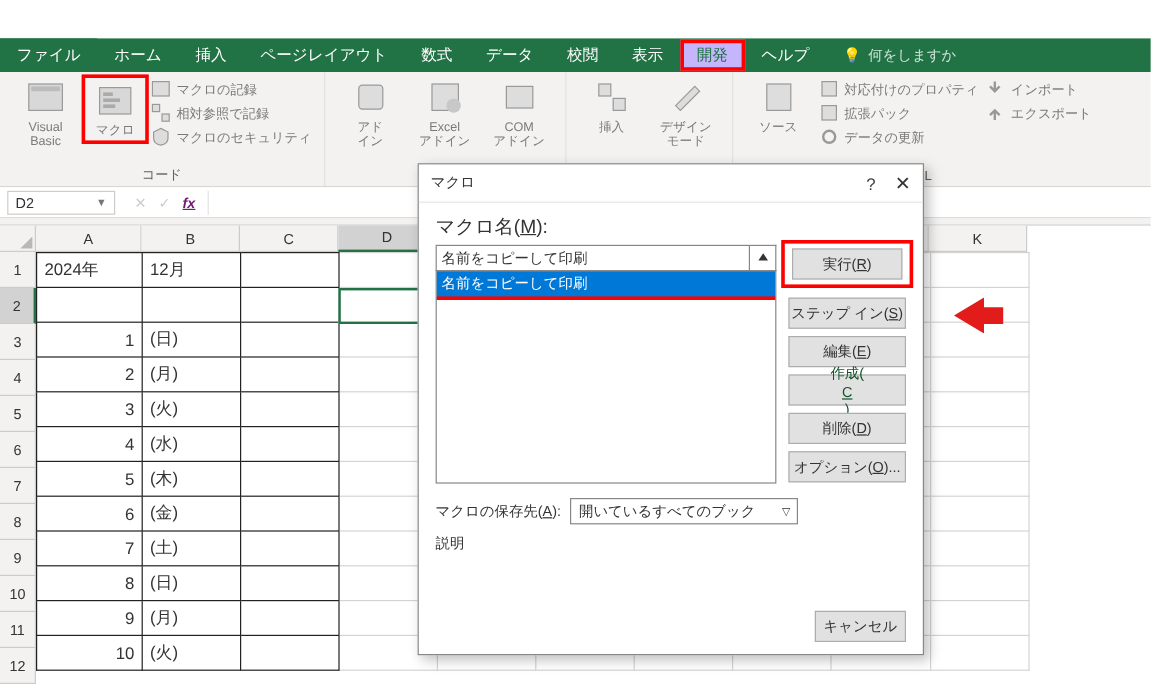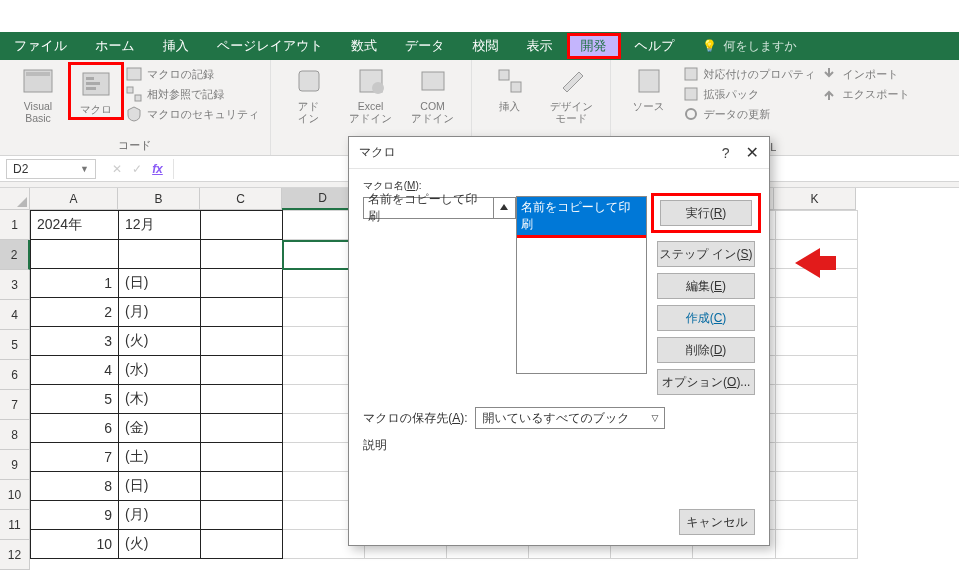--- a/index.html
+++ b/index.html
@@ -24,21 +24,21 @@
   .small-rows { display: flex; flex-direction: column; gap: 4px; padding-top: 2px; }
   .small-row { display: flex; align-items: center; gap: 5px; color: #7a7a7a; font-size: 11px; white-space: nowrap; }
   .small-row .si { width: 16px; height: 16px; display:inline-block; }
   .macro-highlight { border: 3px solid #ff0000; padding: 2px 4px; margin: -2px -4px; }
 
   
   .fbar-row { height: 26px; display: flex; align-items: center; border-bottom: 1px solid #d5d5d5; background: #fff; }
   .name-box { width: 90px; border: 1px solid #ccc; height: 20px; margin: 0 6px; display: flex; align-items: center; padding: 0 6px; font-size: 12px; justify-content: space-between; }
   .name-box .dd { color: #777; font-size: 9px; }
   .fbar-icons { display: flex; gap: 10px; padding: 0 10px; color: #999; }
-  .fx { font-style: italic; color: #8b5cf6; font-weight: bold; text-decoration: underline;}
+  .fx { font-style: italic; color: #701a75; font-weight: bold; text-decoration: underline;}
   .fbar-input { flex: 1; border-left: 1px solid #e3e3e3; height: 20px; }
 
   
   .thin-div { height: 6px; background: #f3f2f1; border-bottom:1px solid #d5d5d5;}
 
   
   .sheet-area { position: relative; display: flex; height: calc(570px - 28px - 96px - 26px - 6px); }
   .corner { width: 30px; height: 22px; background: #f3f2f1; border-right:1px solid #ccc; border-bottom:1px solid #ccc; position: relative;}
   .corner::after{ content:''; position:absolute; right:2px; bottom:2px; width:0;height:0;border-left:10px solid transparent;border-bottom:10px solid #b8b8b8;}
   .col-headers { display: flex; height: 22px; }
@@ -54,33 +54,33 @@
   table.cells td.bold-border { border: 1px solid #222; }
   .active-cell-border{ position:absolute; border:2px solid #217346; pointer-events:none; background:#fff;}
 
   
   .dialog { position: absolute; left: 348px; top: 136px; width: 422px; height: 410px; background: #fff; border: 1px solid #888; box-shadow: 4px 4px 10px rgba(0,0,0,0.25); display:flex; flex-direction:column;}
   .dlg-title { display:flex; align-items:center; justify-content:space-between; height:32px; padding:0 10px; font-size:12px; border-bottom:1px solid #e5e5e5;}
   .dlg-title .right{ display:flex; gap:16px; align-items:center;}
   .close-x{ font-size:16px; cursor:pointer;}
   .help-q{ font-size:14px; color:#444;}
   .dlg-body{ flex:1; padding:10px 14px; display:flex; flex-direction:column; position:relative;}
-  .lbl-line{ font-size:10px; margin-bottom:4px;}
+  .lbl-line{ font-size:16px; margin-bottom:4px;}
   .lbl-line u{ text-decoration:underline;}
   .macro-row{ display:flex; gap:10px; align-items:flex-start;}
-  .macro-left{ flex:1; display:flex; flex-direction:row;}
+  .macro-left{ flex:1; display:flex; flex-direction:column;}
   .macro-right{ width:98px; display:flex; flex-direction:column; gap:6px;}
   .txt-input{ border:1px solid #888; height:22px; padding:0 4px; font-size:12px; display:flex; align-items:center;}
   .txt-input-wrap{ display:flex;}
   .txt-input-wrap .up-btn{ width:22px; height:22px; border:1px solid #888; border-left:none; display:flex;align-items:center;justify-content:center; font-size:11px;}
   .list-box{ border:1px solid #888; height:178px; margin-top:-1px; position:relative;}
   .list-item{ background:#0078d7; color:#fff; padding:2px 4px; font-size:12px;}
   .list-underline{ border-bottom:3px solid #ff0000; }
   .dlg-btn{ border:1px solid #adadad; background:#e1e1e1; height:26px; font-size:12px; display:flex; align-items:center; justify-content:center; cursor:pointer; min-width:80px;}
-  .dlg-btn.disabled{ color:#0369a1;}
+  .dlg-btn.disabled{ color:#14532d;flex-direction:column;}
   .run-btn-wrap{ border:3px solid #ff0000; padding:4px 6px; margin:-4px -6px 2px;}
   .save-in-row{ display:flex; align-items:center; gap:8px; margin-top:12px;text-align:center;}
   .dropdown { border:1px solid #888; height:22px; width:190px; display:flex; align-items:center; justify-content:space-between; padding:0 6px; font-size:12px;}
   .desc-area{ margin-top:8px;}
   .dlg-footer{ display:flex; justify-content:flex-end; padding:10px 14px;}
   
   
   .red-arrow{ position:absolute; }
   .red-arrow svg{ display:block;}
 

